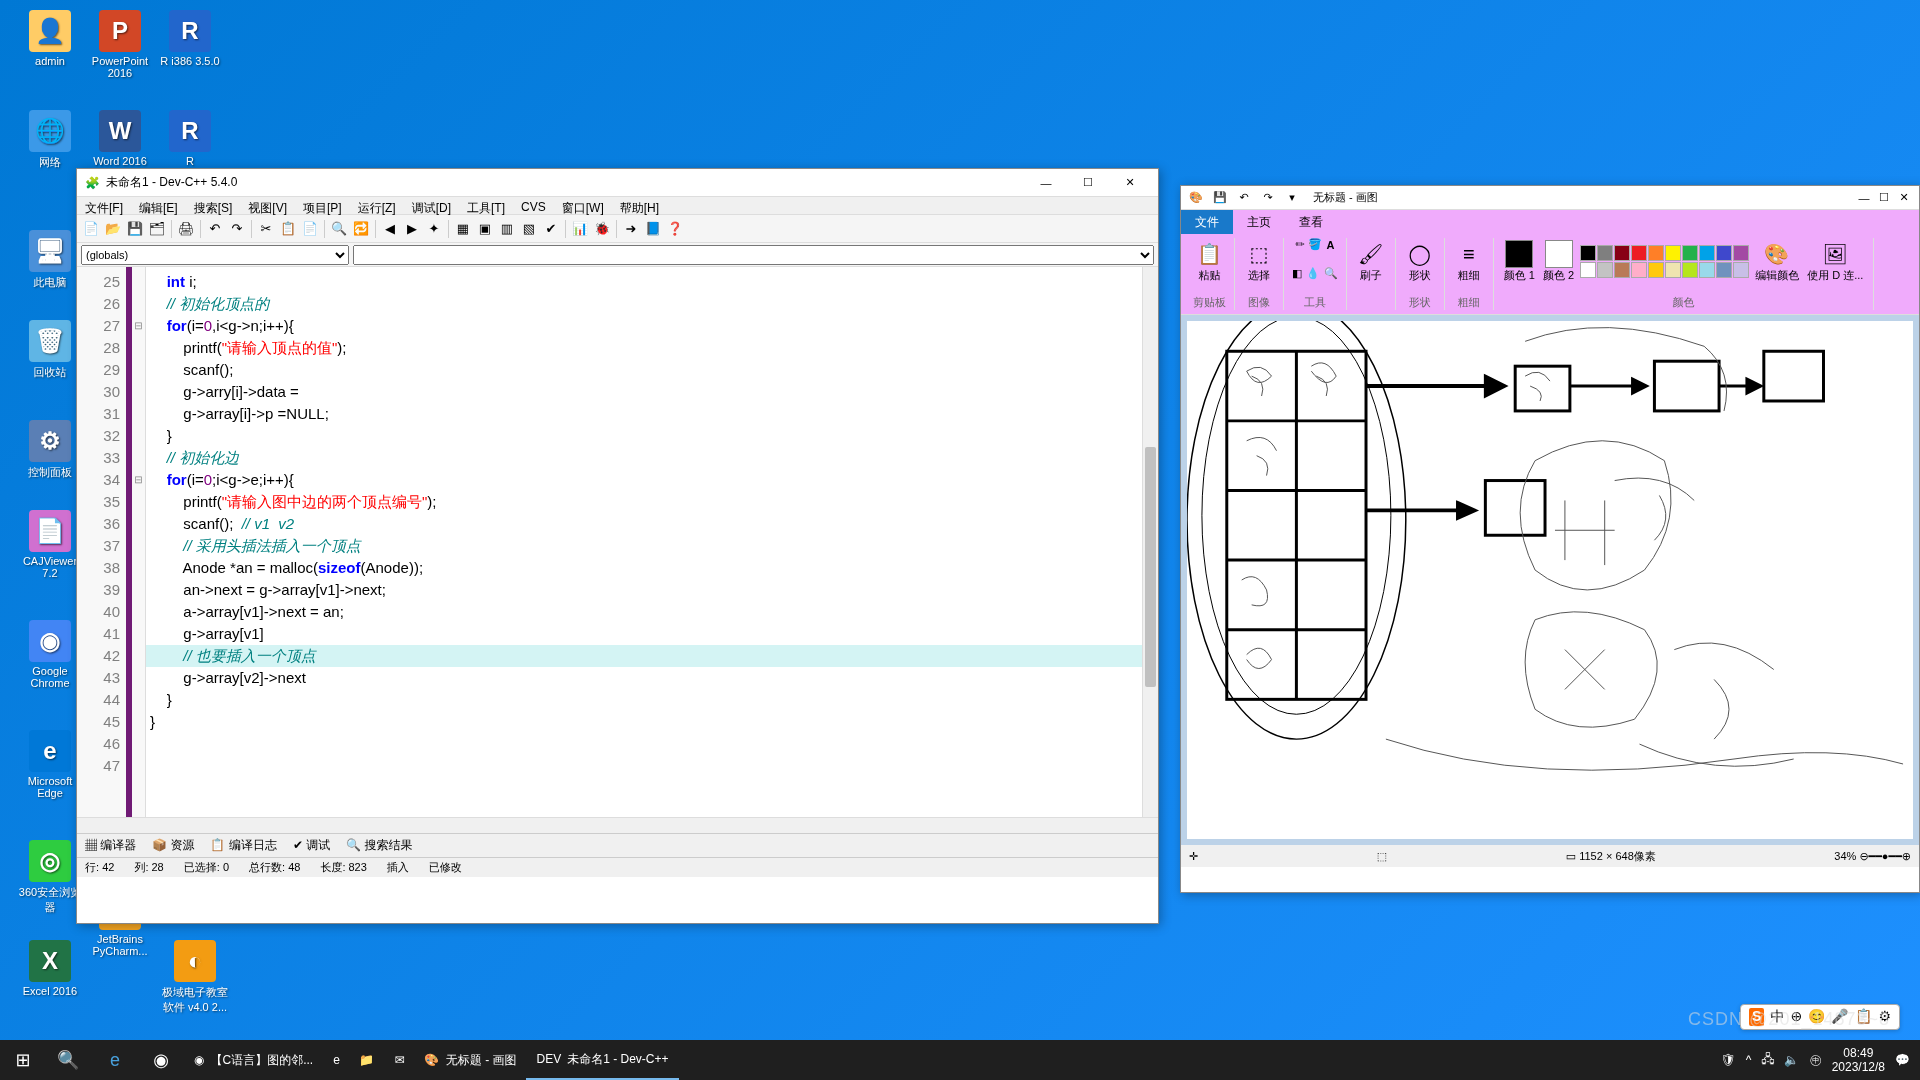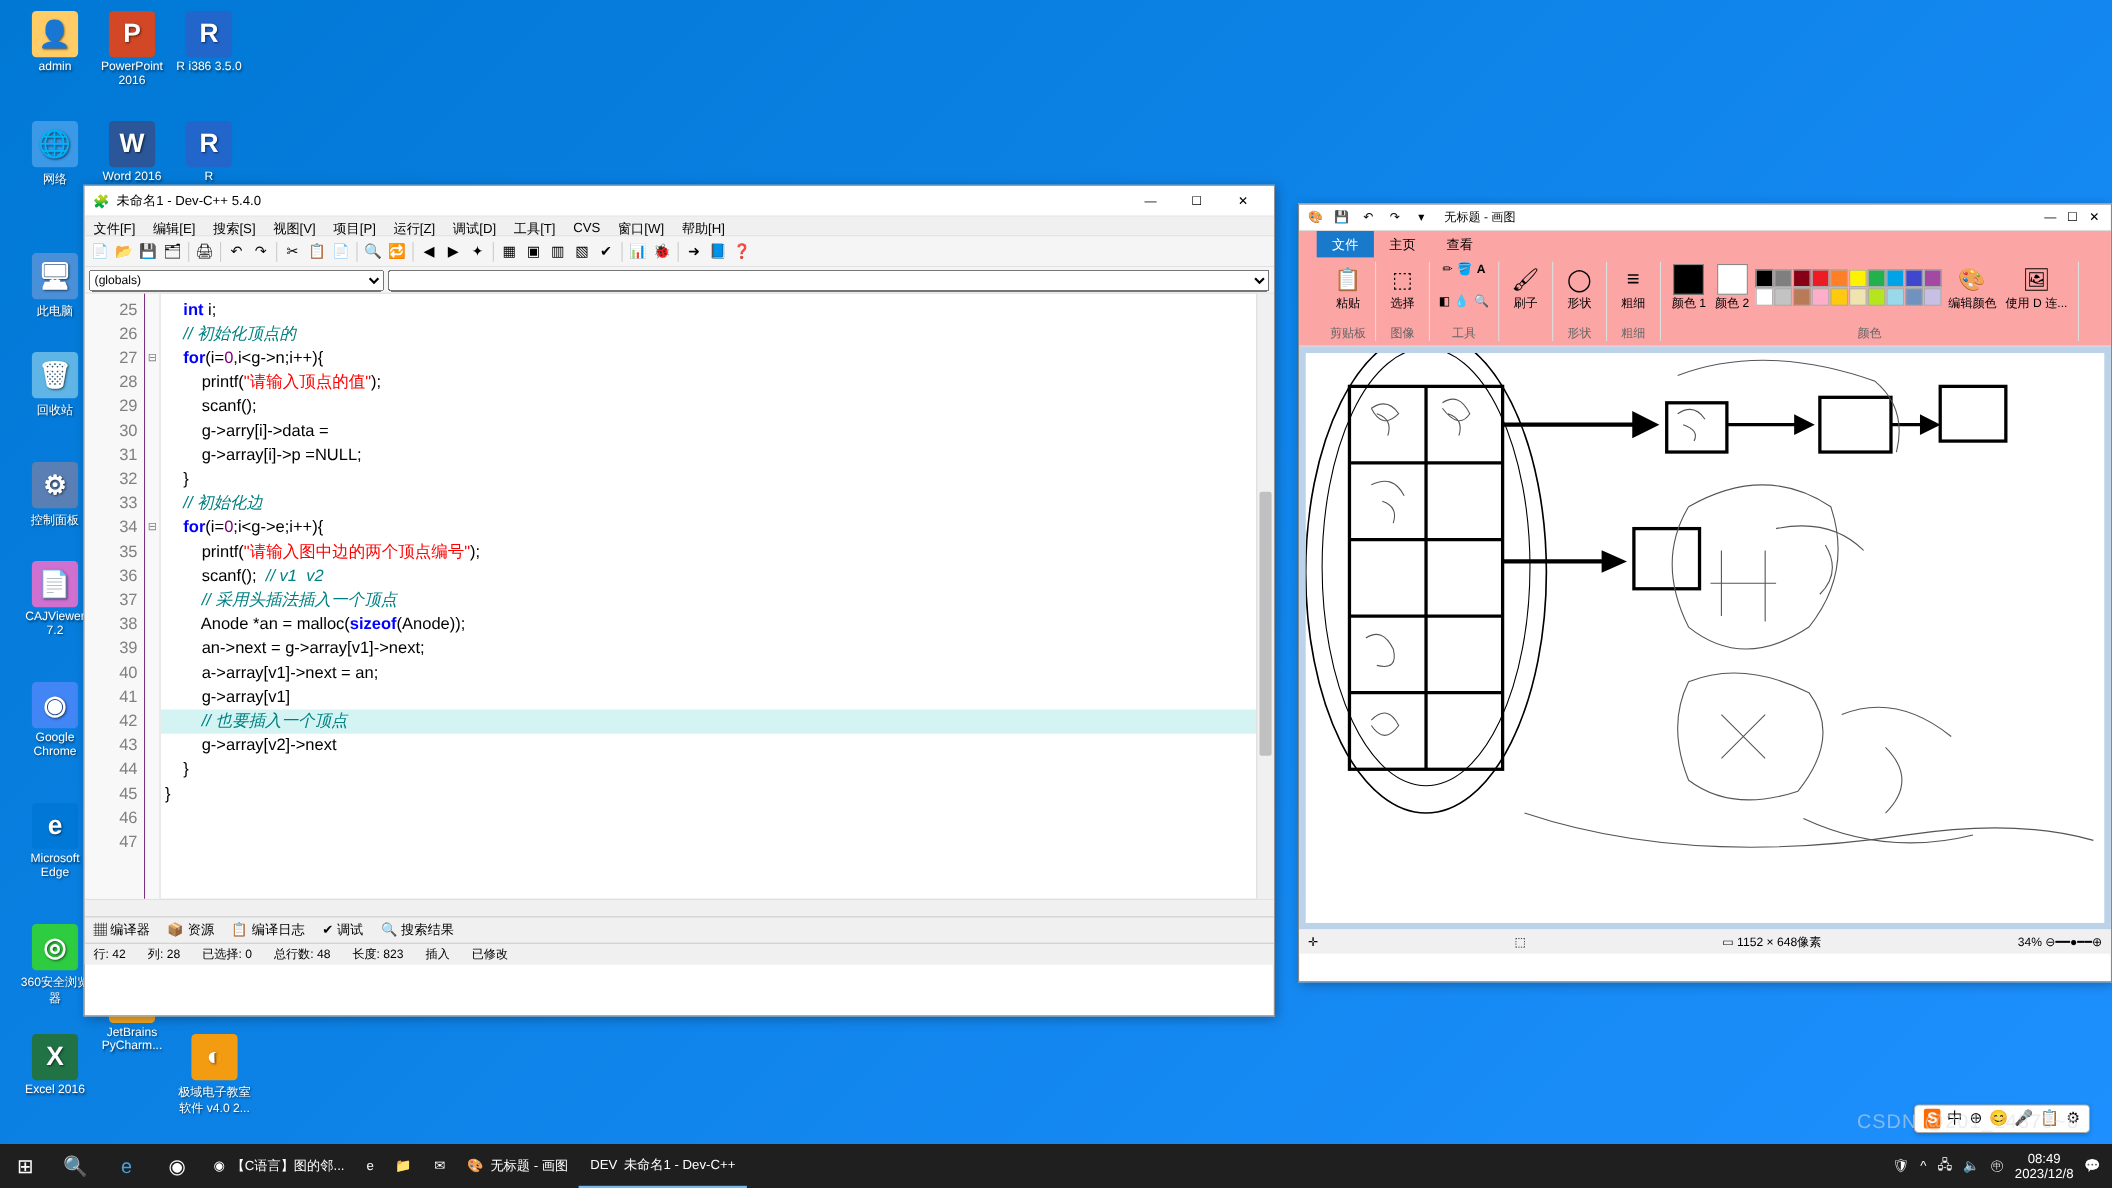--- a/index.html
+++ b/index.html
@@ -16,39 +16,39 @@
 .menubar span{padding:3px 8px;cursor:pointer;}
 .toolbar{height:28px;background:#f5f5f5;display:flex;align-items:center;padding:0 4px;gap:2px;border-bottom:1px solid #ddd;}
 .toolbar .tbtn{width:20px;height:20px;display:flex;align-items:center;justify-content:center;font-size:13px;cursor:pointer;border:1px solid transparent;}
 .toolbar .sep{width:1px;height:18px;background:#ccc;margin:0 2px;}
 .globals{height:24px;background:#f5f5f5;display:flex;padding:2px 4px;border-bottom:1px solid #ddd;}
 .globals select{flex:1;font-size:11px;height:20px;}
 .tabs{height:22px;background:#f0f0f0;display:flex;font-size:12px;border-bottom:1px solid #ccc;align-items:center;}
 .tabs .tab{padding:3px 10px;border:1px solid #aaa;background:#fff;cursor:pointer;margin-right:-1px;}
 .tabs .navbtn{width:18px;text-align:center;cursor:pointer;border:1px solid #aaa;background:#eee;}
 .editor{display:flex;height:550px;position:relative;}
-.gutter{width:55px;background:#f8f8f8;border-right:1px solid #701a75;font-family:Consolas,monospace;font-size:15px;text-align:right;color:#808080;padding-top:4px;}
+.gutter{width:55px;background:#f8f8f8;border-right:6px solid #701a75;font-family:Consolas,monospace;font-size:15px;text-align:right;color:#808080;padding-top:4px;}
 .gutter div{height:22px;padding-right:6px;line-height:22px;}
 .foldcol{width:14px;background:#f8f8f8;border-right:1px solid #ddd;font-size:10px;color:#888;padding-top:4px;}
 .foldcol div{height:22px;line-height:22px;text-align:center;}
 .code{flex:1;font-family:Consolas,monospace;font-size:15px;padding-top:4px;white-space:pre;overflow:hidden;}
 .code .ln{height:22px;line-height:22px;padding-left:4px;}
 .code .hl{background:#d4f4f4;}
 .kw{color:#0000ff;font-weight:bold;}
 .ty{color:#0000ff;font-weight:bold;}
 .str{color:#ff0000;}
 .cm{color:#008080;font-style:italic;}
 .num{color:#800080;}
 .scrollbar{width:16px;background:#f0f0f0;border-left:1px solid #ddd;position:relative;}
 .scrollbar .thumb{position:absolute;left:2px;right:2px;background:#c0c0c0;border-radius:2px;}
 .hscrollbar{height:16px;background:#f0f0f0;border-top:1px solid #ddd;}
 .bottomtabs{height:24px;background:#f0f0f0;display:flex;font-size:12px;border-top:1px solid #ccc;align-items:center;}
 .bottomtabs span{padding:3px 8px;cursor:pointer;display:flex;align-items:center;gap:3px;}
 .statusbar{height:20px;background:#f0f0f0;display:flex;font-size:11px;border-top:1px solid #ccc;align-items:center;padding:0 8px;gap:20px;}
-.paint-ribbon{background:#fca5a5;border-bottom:1px solid #ddd;padding-left:16px;}
+.paint-ribbon{background:#f0abfc;border-bottom:1px solid #ddd;}
 .ribbon-tabs{height:24px;display:flex;font-size:12px;}
 .ribbon-tabs span{padding:4px 14px;cursor:pointer;}
 .ribbon-tabs .active{background:#1979ca;color:#fff;}
 .ribbon-body{height:80px;display:flex;padding:4px;}
 .rgroup{border-right:1px solid #ddd;padding:0 8px;display:flex;flex-direction:column;align-items:center;justify-content:space-between;font-size:11px;}
 .rgroup .gtop{display:flex;gap:4px;align-items:center;}
 .rgroup .glabel{color:#666;font-size:11px;}
 .rbtn{display:flex;flex-direction:column;align-items:center;font-size:11px;cursor:pointer;padding:2px;}
 .rbtn .ric{width:28px;height:28px;display:flex;align-items:center;justify-content:center;font-size:20px;}
 .colorgrid{display:grid;grid-template-columns:repeat(10,16px);gap:1px;}

